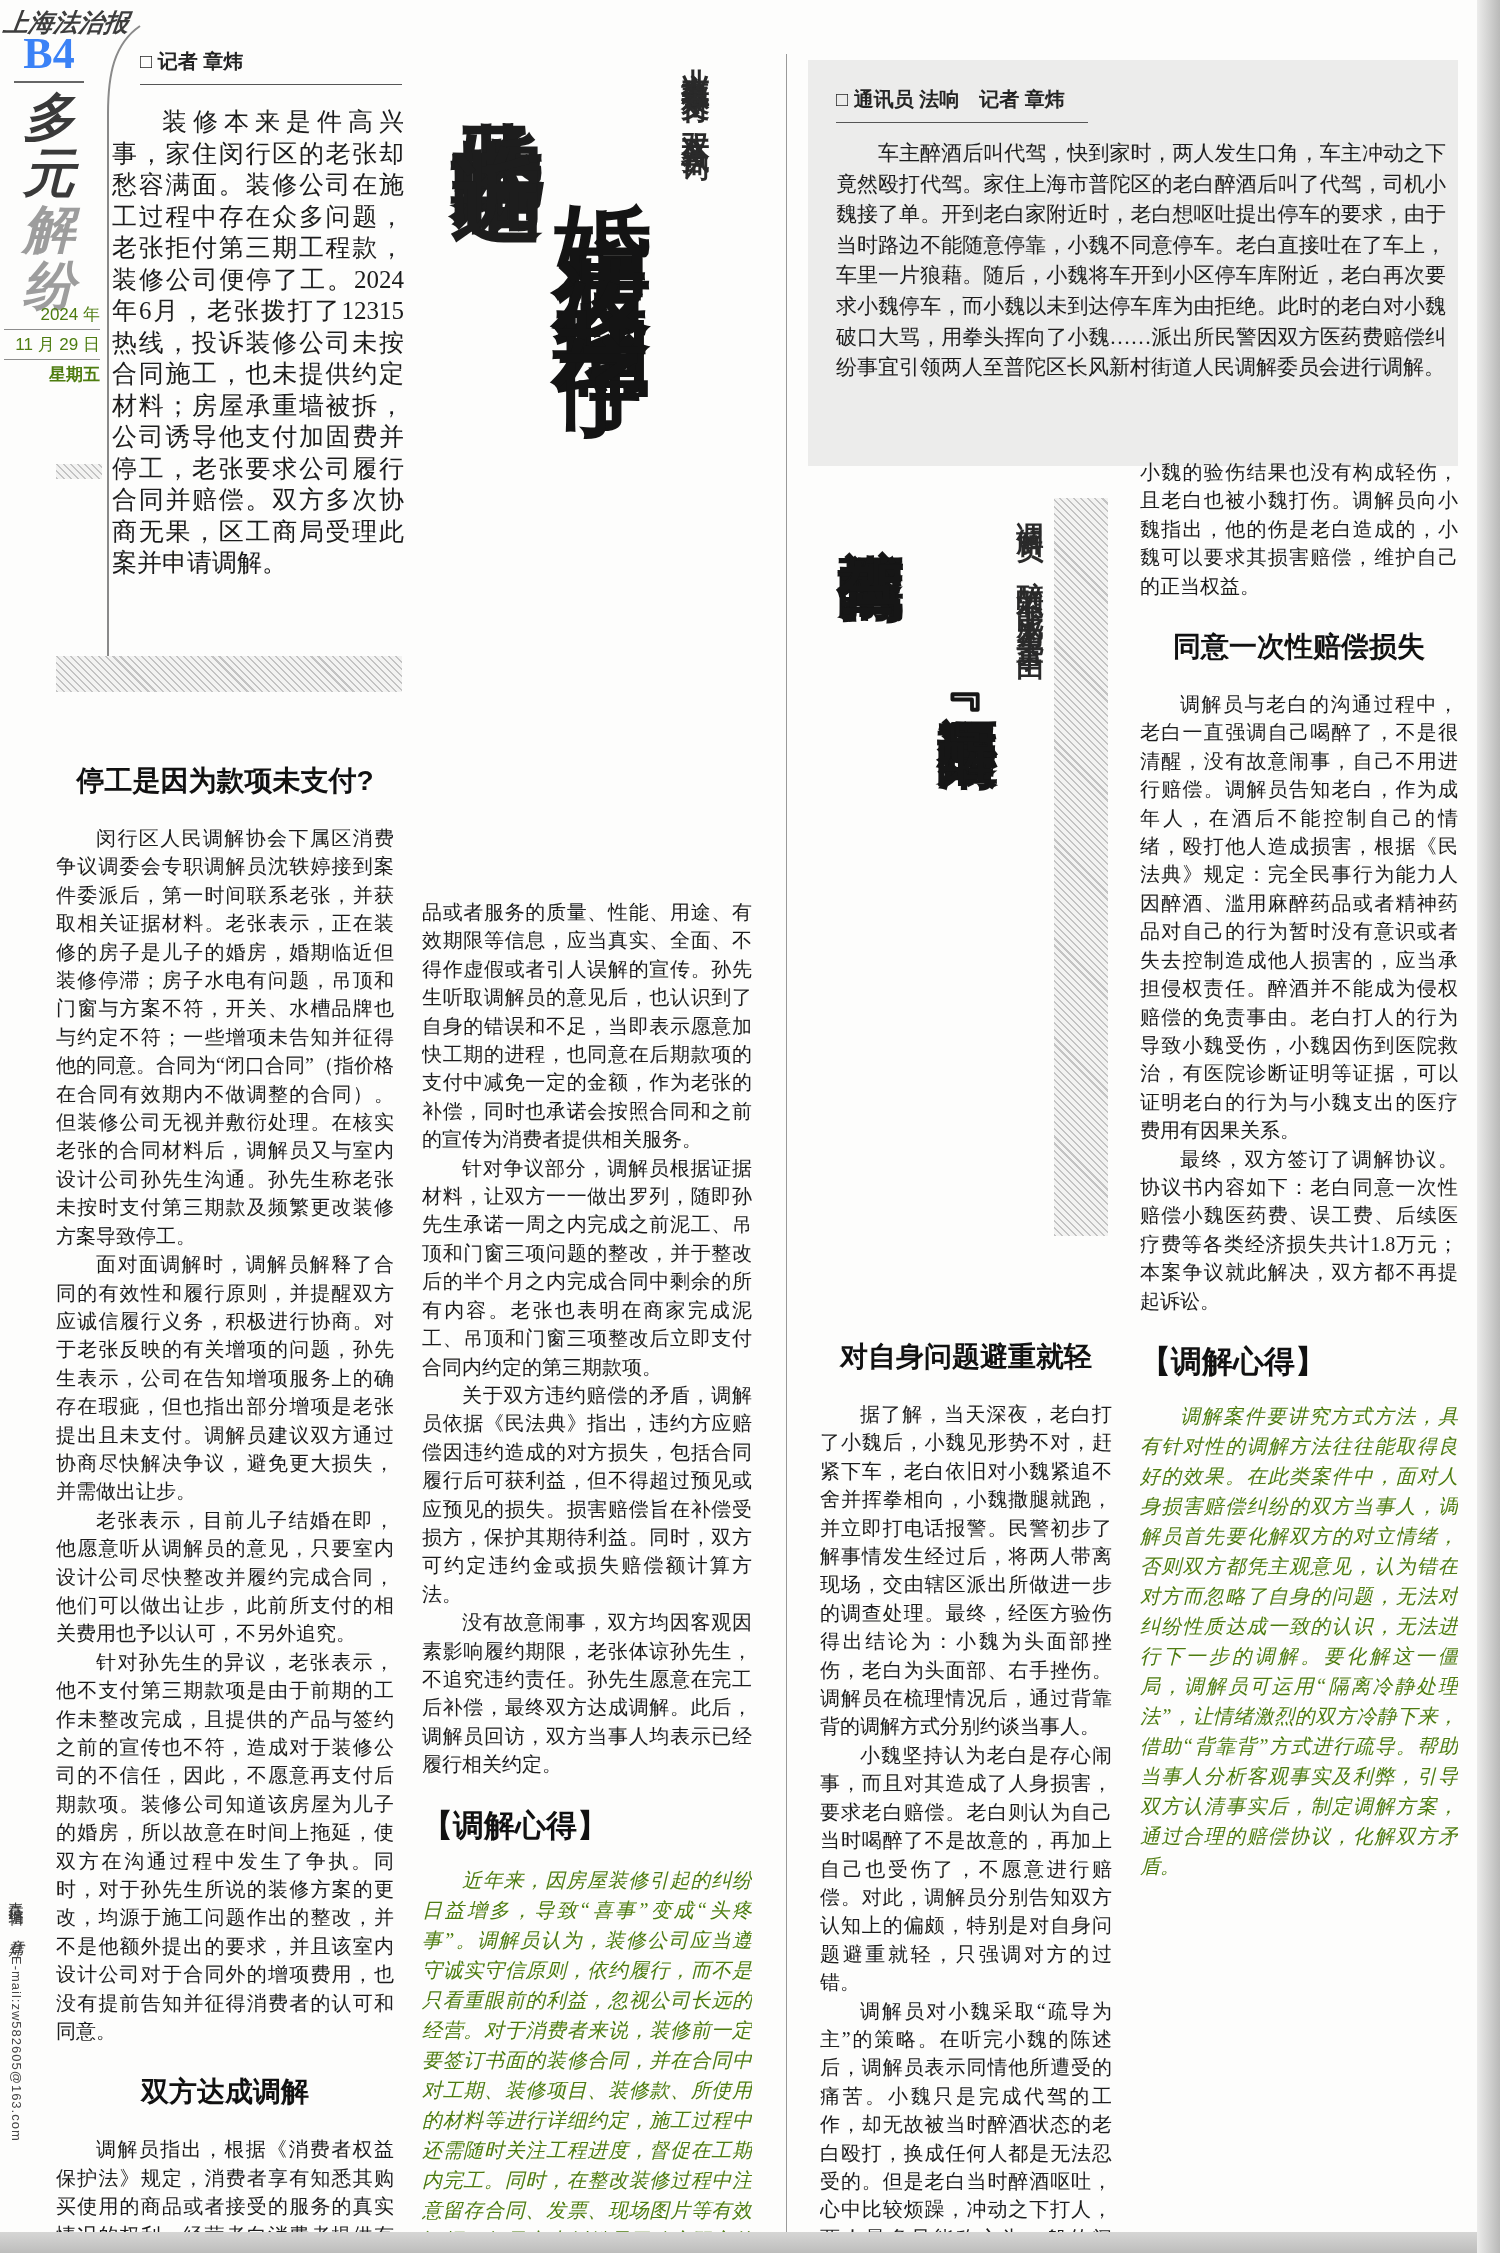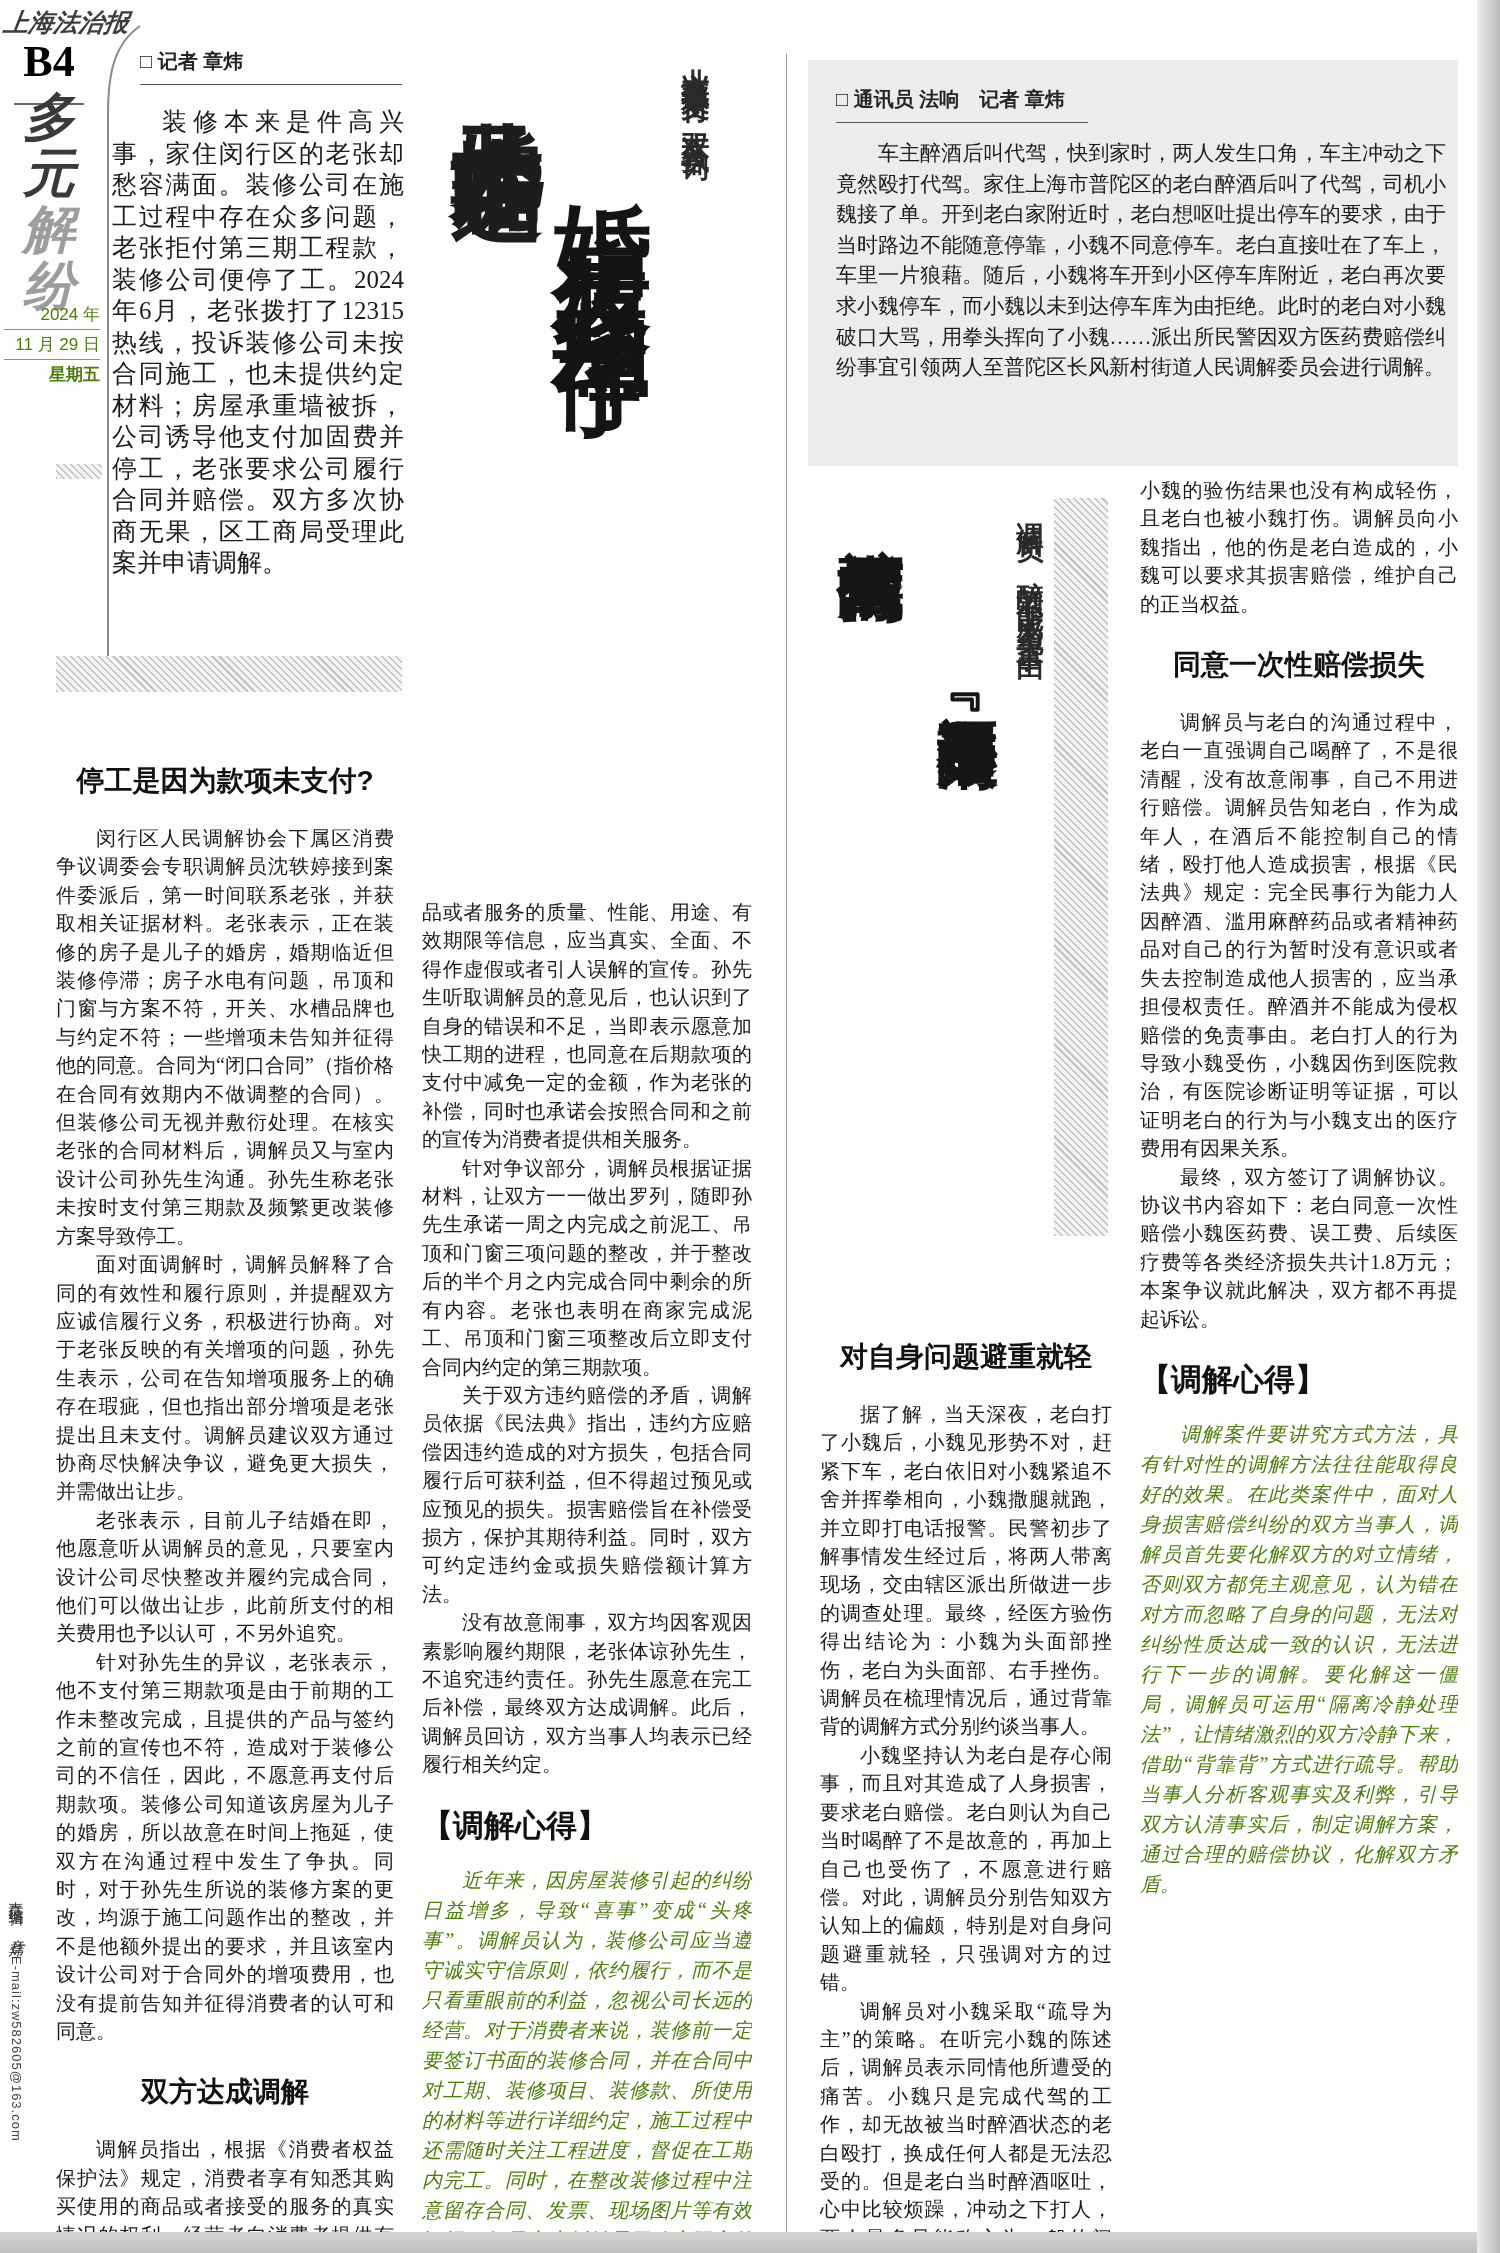--- a/index.html
+++ b/index.html
@@ -6,21 +6,21 @@
   body{
     width:1500px;height:2253px;position:relative;overflow:hidden;
     background:#fdfdfc;
     font-family:"Liberation Serif","DejaVu Serif",serif;
     color:#1b1b1b;
   }
   .abs{position:absolute;}
   .hatch{background:repeating-linear-gradient(45deg,#c3c3c3 0 1.5px,#f3f3f2 1.5px 5px);}
   
   .paper-logo{font:italic bold 25px "Liberation Serif","DejaVu Serif",serif;color:#3d3d3d;transform:skewX(-8deg);white-space:nowrap;}
-  .page-no{width:70px;text-align:center;font:bold 44px "Liberation Serif","DejaVu Serif",serif;color:#000000;border-bottom:2px solid #666;padding-bottom:16px;margin-top:8px;}
+  .page-no{width:70px;text-align:center;font:bold 44px "Liberation Serif","DejaVu Serif",serif;color:#3b82f6;border-bottom:2px solid #666;padding-bottom:2px;}
   .section-char{display:block;width:70px;text-align:center;font:italic bold 52px/56px "Liberation Serif","DejaVu Serif",serif;}
   .section-char.dark{color:#3a3a3a;}
   .section-char.light{color:#9d9d9d;}
   .date-block{width:96px;text-align:right;font:17px/17px "Liberation Sans","DejaVu Sans",sans-serif;color:#4d7c0f;}
   .date-block .row{padding:6px 0;border-bottom:1px solid #8d8d8d;}
   .date-block .row:last-child{border-bottom:none;font-weight:bold;}
   
   .byline{font:bold 20px "Liberation Sans","DejaVu Sans",sans-serif;color:#242424;white-space:nowrap;}
   .rule{border-top:1.5px solid #555;height:0;}
   
@@ -104,21 +104,21 @@
 <div class="abs vtitle" style="left:916px;top:668px;width:92px;height:600px;font-size:61px;letter-spacing:2px;color:#161616;">还自称『不太清醒』</div>
 <div class="abs vtitle" style="left:1002px;top:500px;width:46px;height:530px;font-size:27px;font-weight:600;letter-spacing:8px;color:#2a2a2a;">调解员：醉酒不能成为免责事由</div>
 <div class="abs hatch" style="left:1054px;top:498px;width:54px;height:738px;"></div>
 
 <div class="abs col" style="left:820px;top:1336px;width:292px;height:896px;">
     <div class="subhead">对自身问题避重就轻</div>
     <div class="p">据了解，当天深夜，老白打了小魏后，小魏见形势不对，赶紧下车，老白依旧对小魏紧追不舍并挥拳相向，小魏撒腿就跑，并立即打电话报警。民警初步了解事情发生经过后，将两人带离现场，交由辖区派出所做进一步的调查处理。最终，经医方验伤得出结论为：小魏为头面部挫伤，老白为头面部、右手挫伤。调解员在梳理情况后，通过背靠背的调解方式分别约谈当事人。</div>
     <div class="p">小魏坚持认为老白是存心闹事，而且对其造成了人身损害，要求老白赔偿。老白则认为自己当时喝醉了不是故意的，再加上自己也受伤了，不愿意进行赔偿。对此，调解员分别告知双方认知上的偏颇，特别是对自身问题避重就轻，只强调对方的过错。</div>
     <div class="p">调解员对小魏采取“疏导为主”的策略。在听完小魏的陈述后，调解员表示同情他所遭受的痛苦。小魏只是完成代驾的工作，却无故被当时醉酒状态的老白殴打，换成任何人都是无法忍受的。但是老白当时醉酒呕吐，心中比较烦躁，冲动之下打人，两人最多只能称之为一般的闹事，不构成刑事责任。</div>
   </div>
-<div class="abs col" style="left:1140px;top:476px;width:318px;height:1774px;">
+<div class="abs col" style="left:1140px;top:458px;width:318px;height:1774px;">
     <div class="p noindent">小魏的验伤结果也没有构成轻伤，且老白也被小魏打伤。调解员向小魏指出，他的伤是老白造成的，小魏可以要求其损害赔偿，维护自己的正当权益。</div>
     <div class="subhead">同意一次性赔偿损失</div>
     <div class="p">调解员与老白的沟通过程中，老白一直强调自己喝醉了，不是很清醒，没有故意闹事，自己不用进行赔偿。调解员告知老白，作为成年人，在酒后不能控制自己的情绪，殴打他人造成损害，根据《民法典》规定：完全民事行为能力人因醉酒、滥用麻醉药品或者精神药品对自己的行为暂时没有意识或者失去控制造成他人损害的，应当承担侵权责任。醉酒并不能成为侵权赔偿的免责事由。老白打人的行为导致小魏受伤，小魏因伤到医院救治，有医院诊断证明等证据，可以证明老白的行为与小魏支出的医疗费用有因果关系。</div>
     <div class="p">最终，双方签订了调解协议。协议书内容如下：老白同意一次性赔偿小魏医药费、误工费、后续医疗费等各类经济损失共计1.8万元；本案争议就此解决，双方都不再提起诉讼。</div>
     <div class="bracket">【调解心得】</div>
     <div class="kai">调解案件要讲究方式方法，具有针对性的调解方法往往能取得良好的效果。在此类案件中，面对人身损害赔偿纠纷的双方当事人，调解员首先要化解双方的对立情绪，否则双方都凭主观意见，认为错在对方而忽略了自身的问题，无法对纠纷性质达成一致的认识，无法进行下一步的调解。要化解这一僵局，调解员可运用“隔离冷静处理法”，让情绪激烈的双方冷静下来，借助“背靠背”方式进行疏导。帮助当事人分析客观事实及利弊，引导双方认清事实后，制定调解方案，通过合理的赔偿协议，化解双方矛盾。</div>
   </div>
 
 <div class="abs editor-strip" style="left:6px;top:1890px;height:364px;">
   <span>责任编辑</span>

